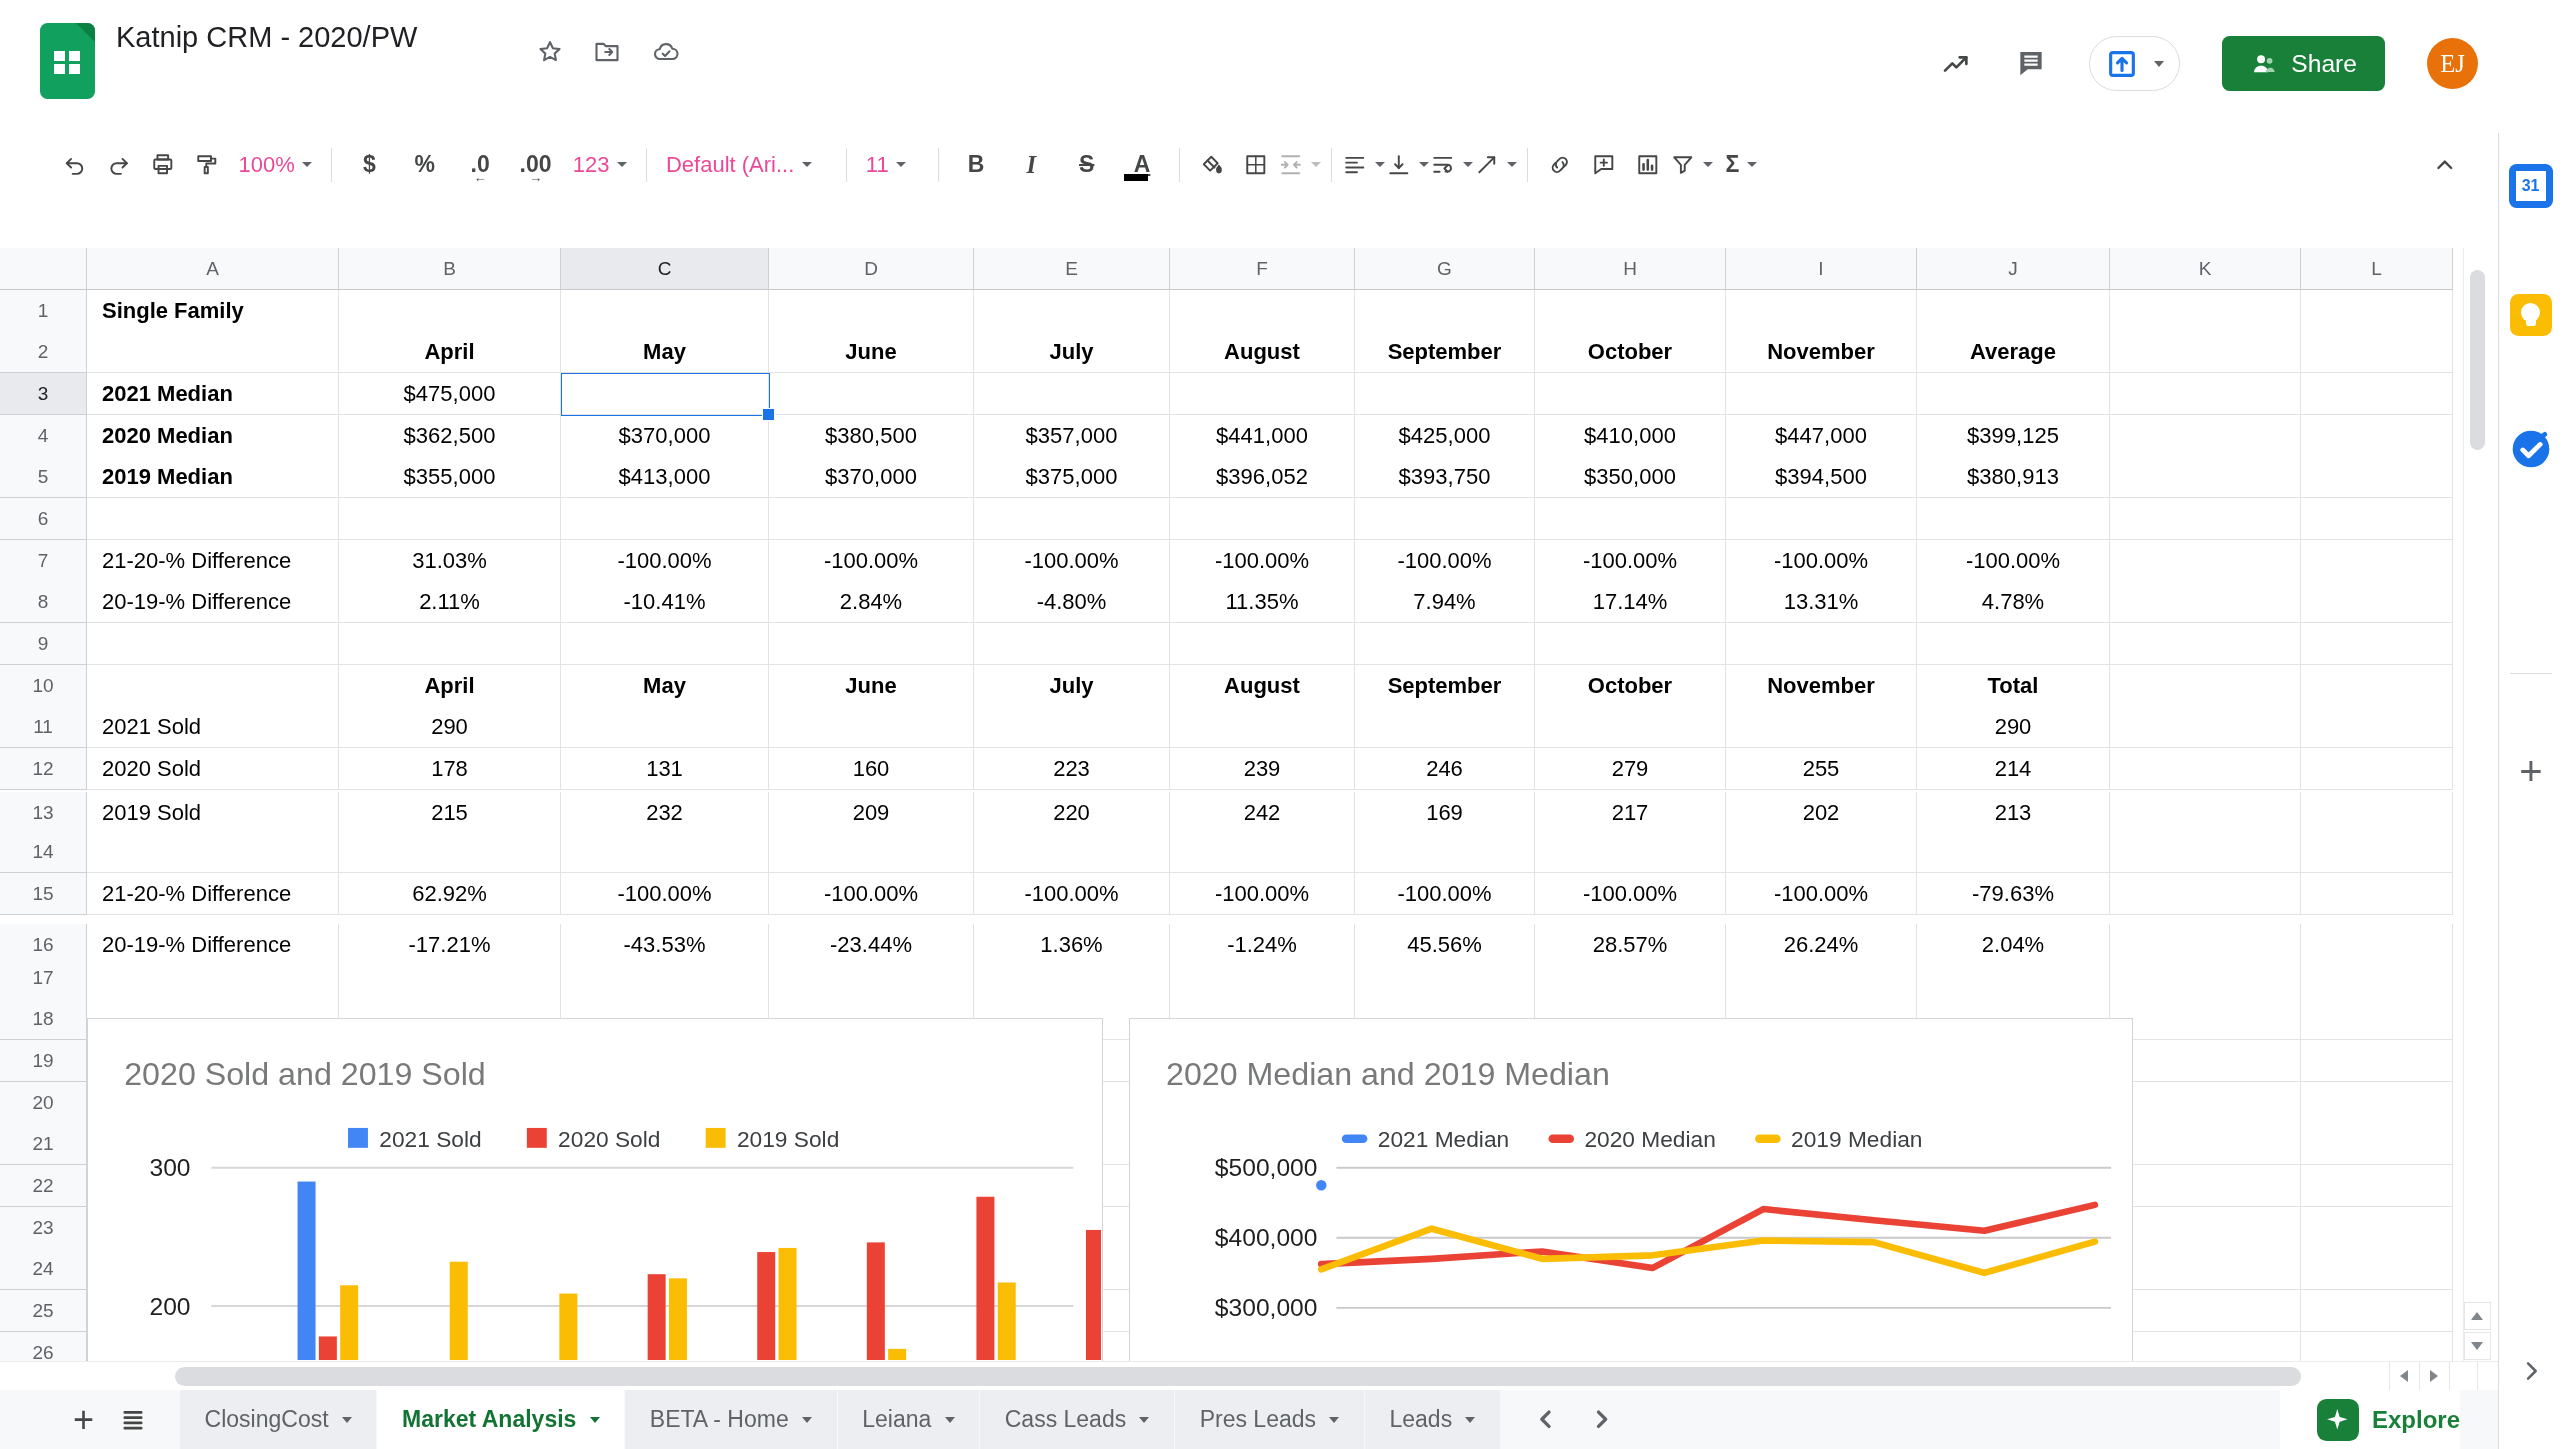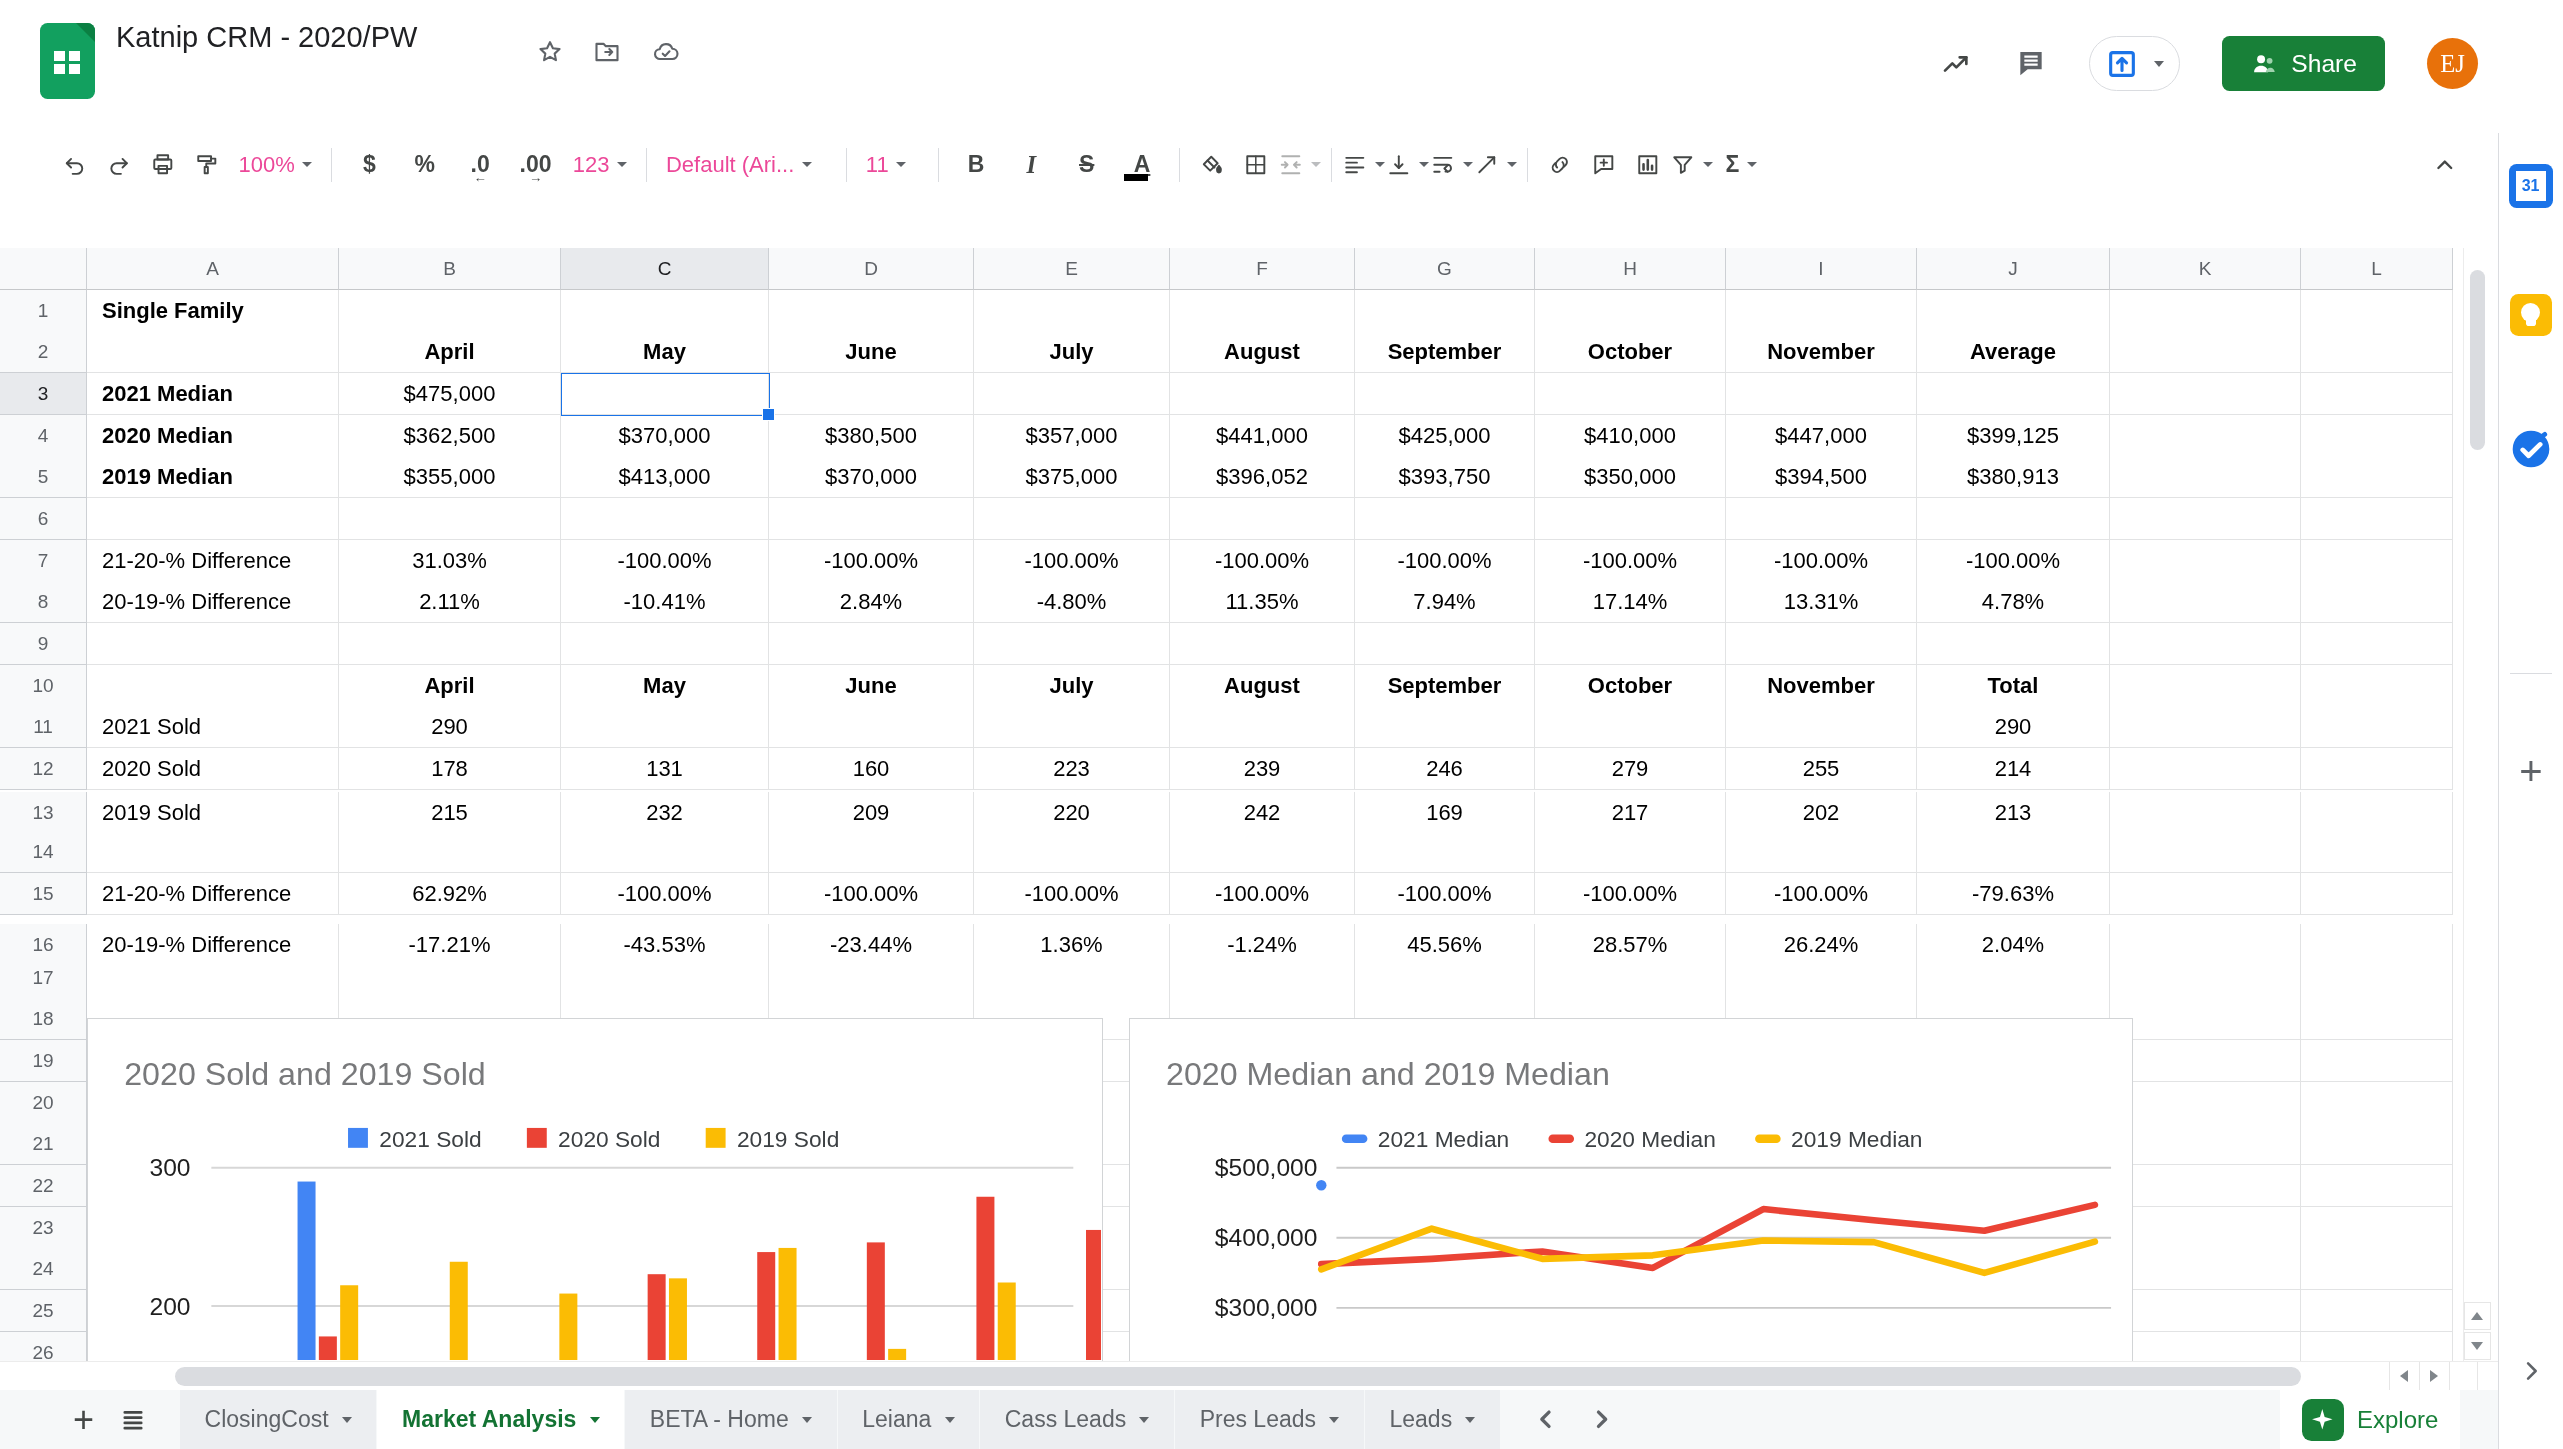--- a/index.html
+++ b/index.html
@@ -70,21 +70,21 @@
   .harr{position:absolute;top:0;width:29px;height:28px;background:#fff;border-left:0.9px solid #e6e6e6;display:flex;align-items:center;justify-content:center;box-sizing:border-box;}
   
   #tabbar{left:0;top:1390px;width:2498px;height:59px;background:#f6f8f9;display:flex;align-items:stretch;}
   #tabbar .icohold{display:flex;align-items:center;justify-content:center;width:49px;color:#444746;}
   #tab-plus{margin-left:59px;font-size:36px;color:#5f6368;}
   .sheettab{display:flex;align-items:center;justify-content:center;gap:11.4px;padding:0 24.6px;background:#eceef1;border-right:1.9px solid #f6f8f9;color:#5f6368;font-size:23px;white-space:nowrap;}
   .sheettab .caret{border-top-color:#5f6368;margin-left:1.9px;}
   .sheettab.active{background:#fff;color:#137333;font-weight:bold;}
   .sheettab.active .caret{border-top-color:#137333;}
   #tabnav{display:flex;align-items:center;gap:28px;padding:0 32px;color:#5f6368;}
-  #explore{margin-left:auto;width:180px;background:#fff;display:flex;align-items:center;justify-content:center;gap:13.3px;margin-right:38px;}
+  #explore{margin-left:auto;width:180px;background:#fff;display:flex;align-items:center;justify-content:flex-end;gap:13.3px;margin-right:38px;font-weight:bold;}
   #explore-label{color:#188038;font-size:24px;}
   #explore-ic{width:42px;height:42px;background:#188038;border-radius:9.5px;display:flex;align-items:center;justify-content:center;}
   
   #sidepanel{left:2498px;top:133px;width:65px;height:1317px;background:#fff;border-left:0.9px solid #dadce0;box-sizing:border-box;}
   .spic{position:absolute;left:50%;transform:translateX(-50%);}
   #cal-ic{top:31px;width:44px;height:44px;background:#1a73e8;border-radius:7.6px;}
   #cal-ic .inner{position:absolute;left:6.6px;top:6.6px;width:30px;height:30px;background:#fff;display:flex;align-items:center;justify-content:center;color:#1a73e8;font-size:16px;font-weight:bold;}
   #keep-ic{top:161px;width:42px;height:42px;background:#fbbc04;border-radius:8.5px;}
   #keep-ic .bulb{position:absolute;left:11.4px;top:8.5px;width:19px;height:19px;background:#fff;border-radius:50%;}
   #keep-ic .base{position:absolute;left:16px;top:25.6px;width:9.5px;height:6.6px;background:#fff;border-radius:0 0 2.8px 2.8px;}

